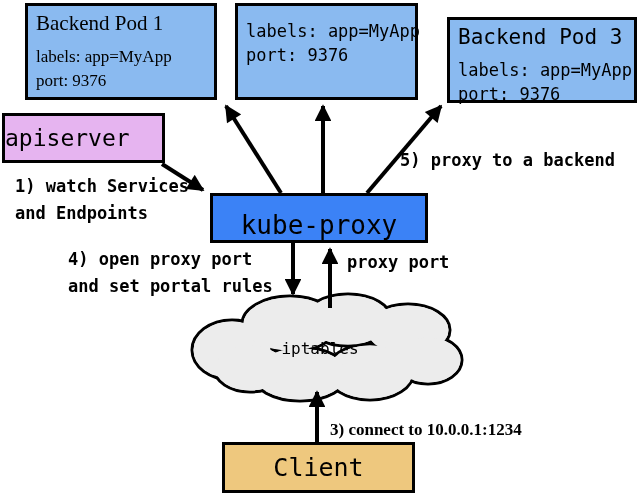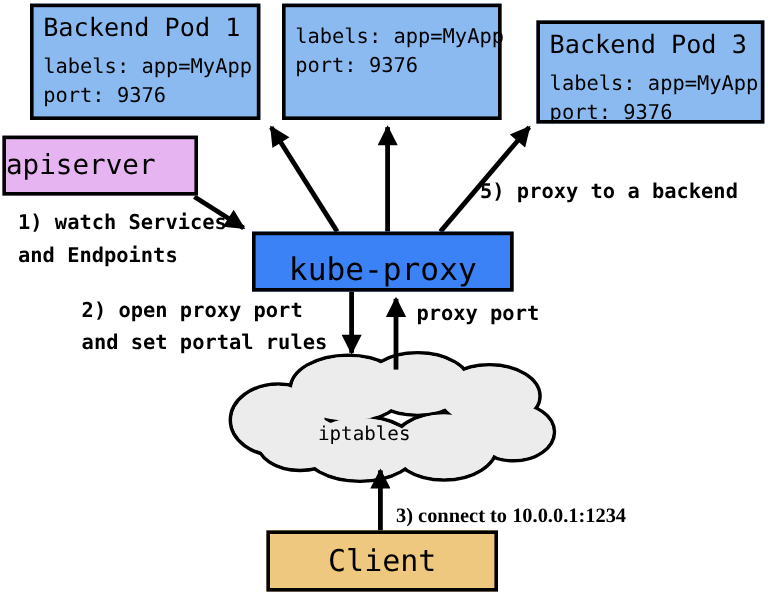--- a/index.html
+++ b/index.html
@@ -18,21 +18,21 @@
   .pod-line.first{margin-top:10px;}
   .pod-line.second{margin-top:3px;}
   .apiserver{background:#e6b4f0;display:flex;align-items:center;font-size:23px;}
   .kubeproxy{background:#3b82f6;display:flex;align-items:flex-end;justify-content:center;font-size:26px;}
   .client{background:#eec87e;display:flex;align-items:center;justify-content:center;font-size:25px;}
   .anno{
     position:absolute;font-weight:bold;font-size:17px;line-height:27px;
     white-space:nowrap;
   }
   .cloud-label{
-    position:absolute;left:265px;top:352px;width:110px;
+    position:absolute;left:265px;top:339px;width:110px;text-align:center;
     font-size:16px;line-height:20px;
   }
 </style>
 </head>
 <body>
 
 <svg class="layer" viewBox="0 0 640 494" xmlns="http://www.w3.org/2000/svg">
   <defs>
     <marker id="ah" viewBox="0 0 10 10" refX="9" refY="5" markerWidth="4.6" markerHeight="4.2" orient="auto-start-reverse">
       <path d="M0 0 L10 5 L0 10 Z" fill="#000"></path>
@@ -66,21 +66,21 @@
     <line x1="162" y1="164" x2="203" y2="190" marker-end="url(#ah)"></line>
     <line x1="281" y1="193" x2="226" y2="106" marker-end="url(#ah)"></line>
     <line x1="323" y1="193" x2="323" y2="106" marker-end="url(#ah)"></line>
     <line x1="367" y1="193" x2="441" y2="106" marker-end="url(#ah)"></line>
     <line x1="293" y1="243" x2="293" y2="294" marker-end="url(#ah)"></line>
     <line x1="330" y1="308" x2="330" y2="249" marker-end="url(#ah)"></line>
     <line x1="317" y1="442" x2="317" y2="392" marker-end="url(#ah)"></line>
   </g>
 </svg>
 
-<div class="node pod" style="left:25px;top:3px;width:192px;height:97px;">
+<div class="node pod" style="left:25px;top:3px;width:192px;height:97px;font-family:Liberation Serif, serif;">
   <div class="pod-title">Backend Pod 1</div>
   <div class="pod-line first">labels: app=MyApp</div>
   <div class="pod-line second">port: 9376</div>
 </div>
 
 <div class="node pod" style="left:235px;top:3px;width:183px;height:97px;">
   <div class="pod-line first">labels: app=MyApp</div>
   <div class="pod-line second">port: 9376</div>
 </div>
 
@@ -103,21 +103,21 @@
 </div>
 
 <div class="cloud-label">iptables</div>
 
 <div class="anno" style="left:15px;top:173px;">
   <div>1) watch Services</div>
   <div>and Endpoints</div>
 </div>
 
 <div class="anno" style="left:68px;top:246px;">
-  <div>2) open proxy port</div>
+  <div>4) open proxy port</div>
   <div>and set portal rules</div>
 </div>
 
 <div class="anno" style="left:330px;top:416px;font-family:Liberation Serif, serif;">3) connect to 10.0.0.1:1234</div>
 
 <div class="anno" style="left:347px;top:249px;">
   <div>proxy port</div>
 </div>
 
 <div class="anno" style="left:400px;top:147px;">5) proxy to a backend</div>

